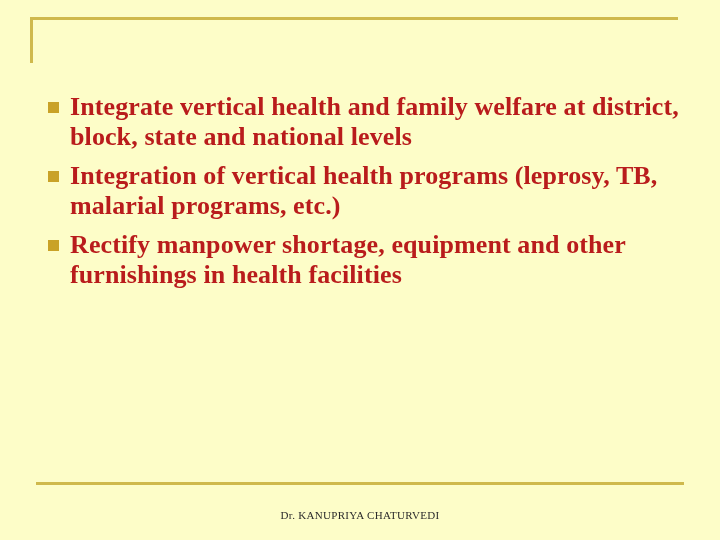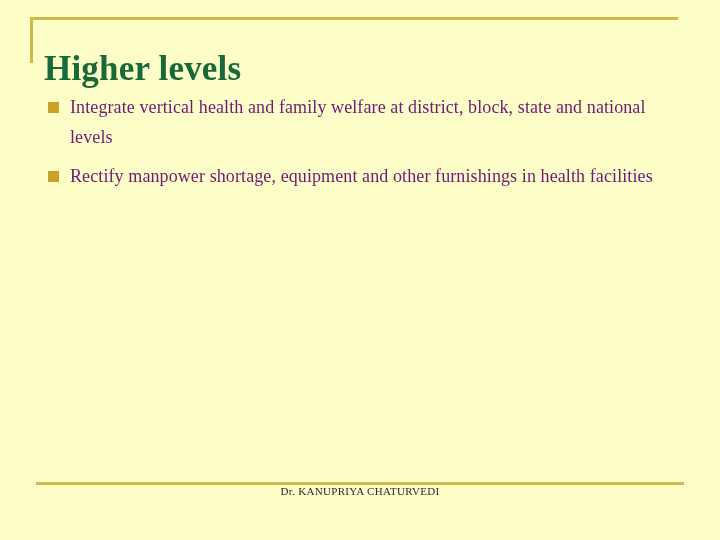--- a/index.html
+++ b/index.html
@@ -67,24 +67,25 @@
     top: 92px;
     width: 648px;
     list-style: none;
     margin: 0;
     padding: 0;
   }
   .bullet-item {
     position: relative;
     padding-left: 26px;
     margin-bottom: 9px;
-    font-size: 18px;
+    font-size: 26px;
     line-height: 30px;
-    color: #701a75;
+    color: #b91c1c;
     letter-spacing: 0.1px;
+    font-weight: bold;
   }
   .bullet-item:last-child {
     margin-bottom: 0;
   }
   .bullet-marker {
     position: absolute;
     left: 4px;
     top: 10px;
     width: 11px;
     height: 11px;
@@ -93,46 +94,49 @@
   }
   .bullet-text {
     display: block;
     white-space: pre-wrap;
   }
 
   
   .footer-note {
     position: absolute;
     left: 0;
-    top: 484px;
+    top: 508px;
     width: 720px;
     text-align: center;
     font-size: 11px;
     line-height: 14px;
     color: #2b2b2b;
     letter-spacing: 0.3px;
   }
 </style>
 </head>
 <body>
 
 <div class="slide">
 
   <div class="title-rule-top"></div>
   <div class="title-rule-left"></div>
 
-  <h1 class="slide-title">Higher levels</h1>
 
   <ul class="bullet-list">
 
     <li class="bullet-item">
       <span class="bullet-marker"></span>
       <span class="bullet-text">Integrate vertical health and family welfare at district, block, state and national levels</span>
     </li>
 
+    <li class="bullet-item">
+      <span class="bullet-marker"></span>
+      <span class="bullet-text">Integration of vertical health programs (leprosy, TB, malarial programs, etc.)</span>
+    </li>
 
 
     <li class="bullet-item">
       <span class="bullet-marker"></span>
       <span class="bullet-text">Rectify manpower shortage, equipment and other furnishings in health facilities</span>
     </li>
 
 
   </ul>
 

